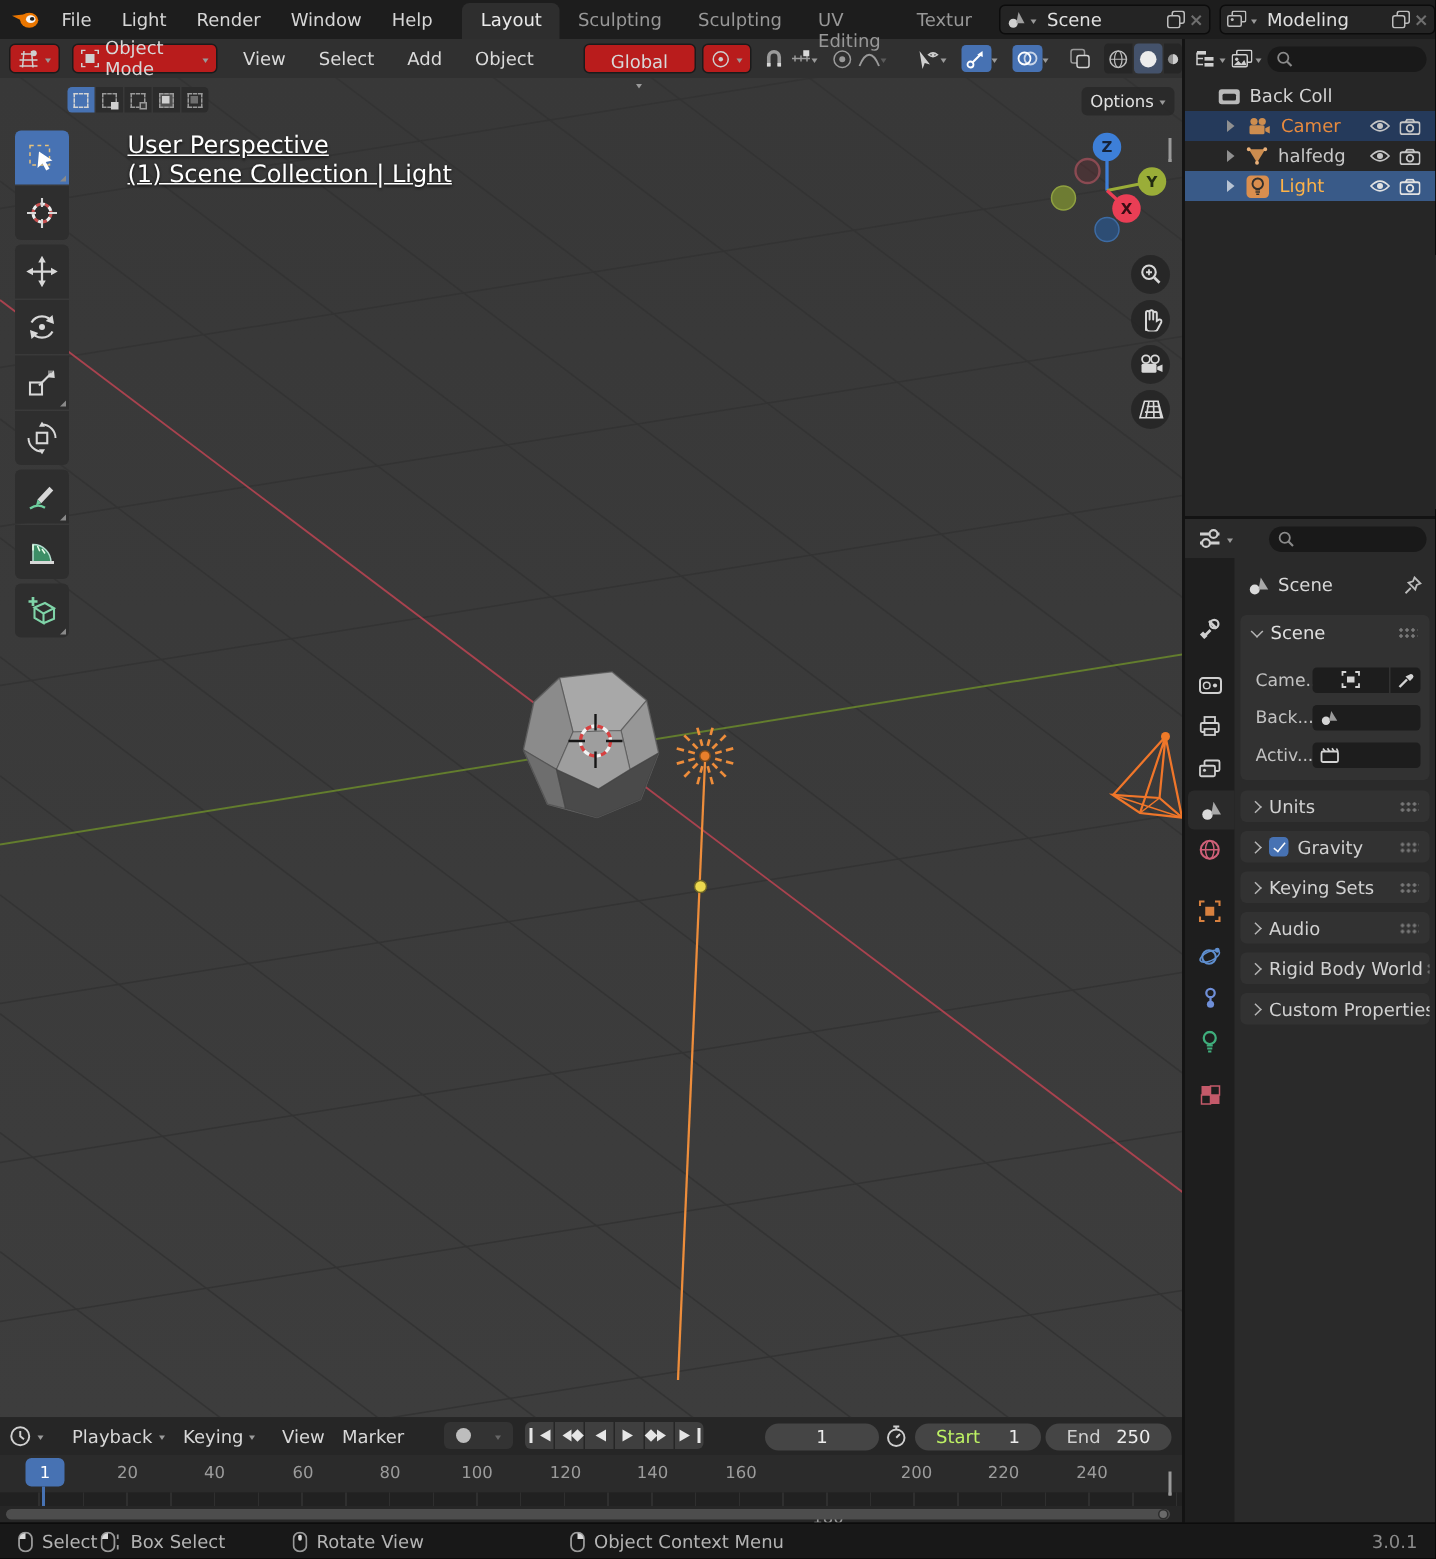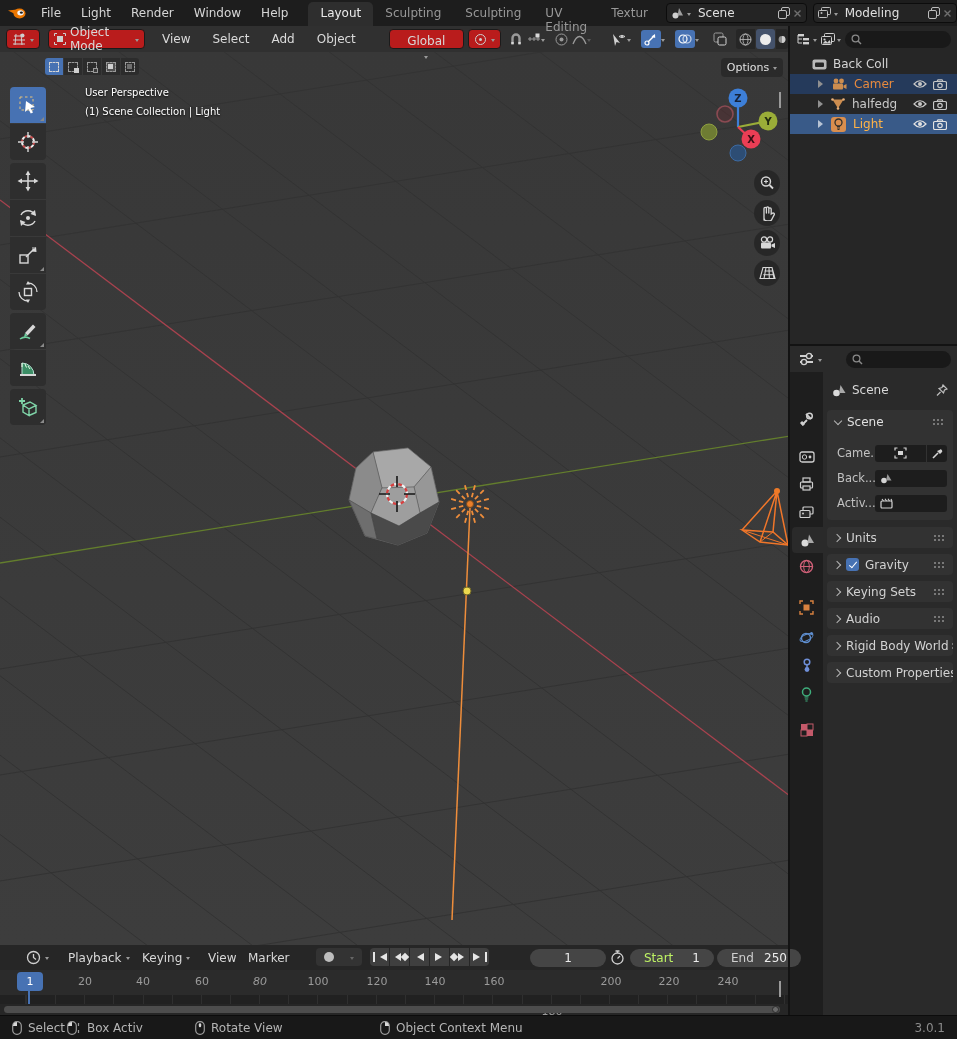--- a/index.html
+++ b/index.html
@@ -20,21 +20,21 @@
   .cv{width:0;height:0;border:3px solid transparent;border-top:4px solid #9a9a9a;margin-top:4px;}
   .cv.sm{border-width:2.5px;border-top-width:3.5px;}
   
   .toolheader{position:absolute;left:0;top:26px;width:788px;height:26px;background:#303030;display:flex;align-items:center;z-index:20;}
   .hbtn{display:flex;align-items:center;height:20px;background:#b91c1c;border:1px solid #1b1b1b;border-radius:4px;padding:0 5px;gap:4px;}
   .hmenu{padding:0 11px;color:#dadada;}
   .icbtn{display:flex;align-items:center;justify-content:center;height:20px;border-radius:3px;padding:0 2px;}
   .icbtn.blue{background:#4772b3;}
   
   .viewport{position:absolute;left:0;top:52px;width:788px;height:893px;background:linear-gradient(180deg,#383838,#3d3d3d);overflow:hidden;z-index:1;}
-  .ov-text{position:absolute;left:85px;color:#ffffff;text-shadow:0 1px 2px rgba(0,0,0,.85);font-size:10px;}
+  .ov-text{position:absolute;left:85px;color:#ffffff;text-shadow:0 1px 2px rgba(0,0,0,.85);font-size:16px;text-decoration:underline;}
   .selmodes{position:absolute;left:45px;top:6px;display:flex;gap:1px;}
   .selmode{width:18px;height:17px;background:#2c2c2c;display:flex;align-items:center;justify-content:center;}
   .selmode:first-child{border-radius:3px 0 0 3px;background:#4772b3;}
   .selmode:last-child{border-radius:0 3px 3px 0;}
   .dashsq{width:10px;height:10px;border:1px dashed #d4d4d4;position:relative;}
   .dashsq .fill{position:absolute;width:5px;height:5px;background:#cfcfcf;right:-2px;bottom:-2px;}
   .options-btn{position:absolute;left:721px;top:6px;width:62px;height:19px;background:rgba(40,40,40,.85);border-radius:4px;display:flex;align-items:center;justify-content:center;gap:4px;font-size:11px;color:#e0e0e0;}
   .vtools{position:absolute;left:10px;top:35px;width:36px;}
   .vtool{width:36px;height:36px;background:#2e2e2e;display:flex;align-items:center;justify-content:center;margin-bottom:1px;position:relative;}
   .vtool.active{background:#4772b3;}
@@ -64,21 +64,21 @@
   .chev.open{transform:rotate(45deg);margin-top:-3px;}
   .grips{margin-left:auto;width:13px;height:8px;background-image:radial-gradient(#787878 1px,transparent 1.2px);background-size:4px 4px;flex:none;}
   .prow{position:absolute;left:10px;height:18px;display:flex;align-items:center;width:110px;}
   .prow .lbl{width:38px;font-size:11.5px;color:#c2c2c2;white-space:nowrap;overflow:hidden;}
   .wbtn{height:17px;background:#1d1d1d;border-radius:3px;display:flex;align-items:center;justify-content:center;}
   .secbar{position:absolute;left:4px;width:126px;height:21px;background:#323232;border-radius:4px;display:flex;align-items:center;padding:0 7px;gap:6px;color:#d2d2d2;overflow:hidden;white-space:nowrap;}
   .checkbox{width:13px;height:13px;background:#4772b3;border-radius:3px;display:flex;align-items:center;justify-content:center;flex:none;}
   .checkmark{width:4px;height:8px;border-right:1.8px solid #fff;border-bottom:1.8px solid #fff;transform:rotate(40deg);margin-top:-2px;}
   
   .timeline{position:absolute;left:0;top:945px;width:788px;height:70px;background:#262626;z-index:20;}
-  .tl-head{position:absolute;left:0;top:0;width:100%;height:25px;margin-left:20px;}
+  .tl-head{position:absolute;left:0;top:0;width:100%;height:25px;}
   .tl-item{position:absolute;top:0;height:25px;display:flex;align-items:center;gap:4px;color:#d8d8d8;}
   .tbtns{position:absolute;display:flex;gap:1px;top:3px;}
   .tbtn{width:19px;height:18px;background:#3f3f3f;display:flex;align-items:center;justify-content:center;gap:1px;}
   .tbtn:first-child{border-radius:4px 0 0 4px;} .tbtn:last-child{border-radius:0 4px 4px 0;}
   .tri-r{width:0;height:0;border:4.5px solid transparent;border-left:7px solid #e6e6e6;margin-left:2px;}
   .tri-l{width:0;height:0;border:4.5px solid transparent;border-right:7px solid #e6e6e6;margin-right:2px;}
   .dia{width:6px;height:6px;background:#e6e6e6;transform:rotate(45deg);flex:none;}
   .vbar{width:2px;height:10px;background:#e6e6e6;flex:none;}
   .pill{position:absolute;top:4px;height:18px;background:#454545;border-radius:9px;display:flex;align-items:center;color:#ececec;}
   .ruler{position:absolute;left:0;top:25px;width:100%;height:25px;background:#2b2b2b;}
@@ -883,21 +883,21 @@
       <span class="pill" style="left:697px;width:84px;padding:0 14px;">
         <span style="color:#cfcfcf;">End</span>
         <span style="margin-left:auto;">250</span>
       </span>
     </div>
 
     <div class="ruler">
       <span class="rlabel" style="left:85px;">20</span>
       <span class="rlabel" style="left:143px;">40</span>
       <span class="rlabel" style="left:202px;">60</span>
-      <span class="rlabel" style="left:260px;font-style:italic;">80</span>
+      <span class="rlabel" style="left:260px;">80</span>
       <span class="rlabel" style="left:318px;">100</span>
       <span class="rlabel" style="left:377px;">120</span>
       <span class="rlabel" style="left:435px;">140</span>
       <span class="rlabel" style="left:494px;">160</span>
       <span class="rlabel" style="left:552px;margin-top:30px;">180</span>
       <span class="rlabel" style="left:611px;">200</span>
       <span class="rlabel" style="left:669px;">220</span>
       <span class="rlabel" style="left:728px;">240</span>
     </div>
     <div class="kstrip"></div>
@@ -921,21 +921,21 @@
           <path d="M1,5 V4.5 A4,3.8 0 0 1 5,1 V5 Z" fill="#d8d8d8"></path>
         </svg>
       <span>Select</span>
     </span>
     <span class="sitem" style="left:67px;">
       <svg width="14" height="14" viewBox="0 0 14 14">
           <rect x="0.7" y="0.7" width="8.6" height="12.6" rx="4" fill="none" stroke="#9a9a9a" stroke-width="1.2"></rect>
           <path d="M1,5 V4.5 A4,3.8 0 0 1 5,1 V5 Z" fill="#d8d8d8"></path>
           <path d="M11.5,2 V5 M11.5,9 V12" stroke="#9a9a9a" stroke-width="1.2"></path>
         </svg>
-      <span>Box Activ</span>
+      <span>Box Select</span>
     </span>
     <span class="sitem" style="left:195px;">
       <svg width="10" height="14" viewBox="0 0 10 14">
           <rect x="0.7" y="0.7" width="8.6" height="12.6" rx="4" fill="none" stroke="#9a9a9a" stroke-width="1.2"></rect>
           <rect x="3.8" y="2.2" width="2.4" height="4" rx="1.2" fill="#d8d8d8"></rect>
         </svg>
       <span>Rotate View</span>
     </span>
     <span class="sitem" style="left:380px;">
       <svg width="10" height="14" viewBox="0 0 10 14">

